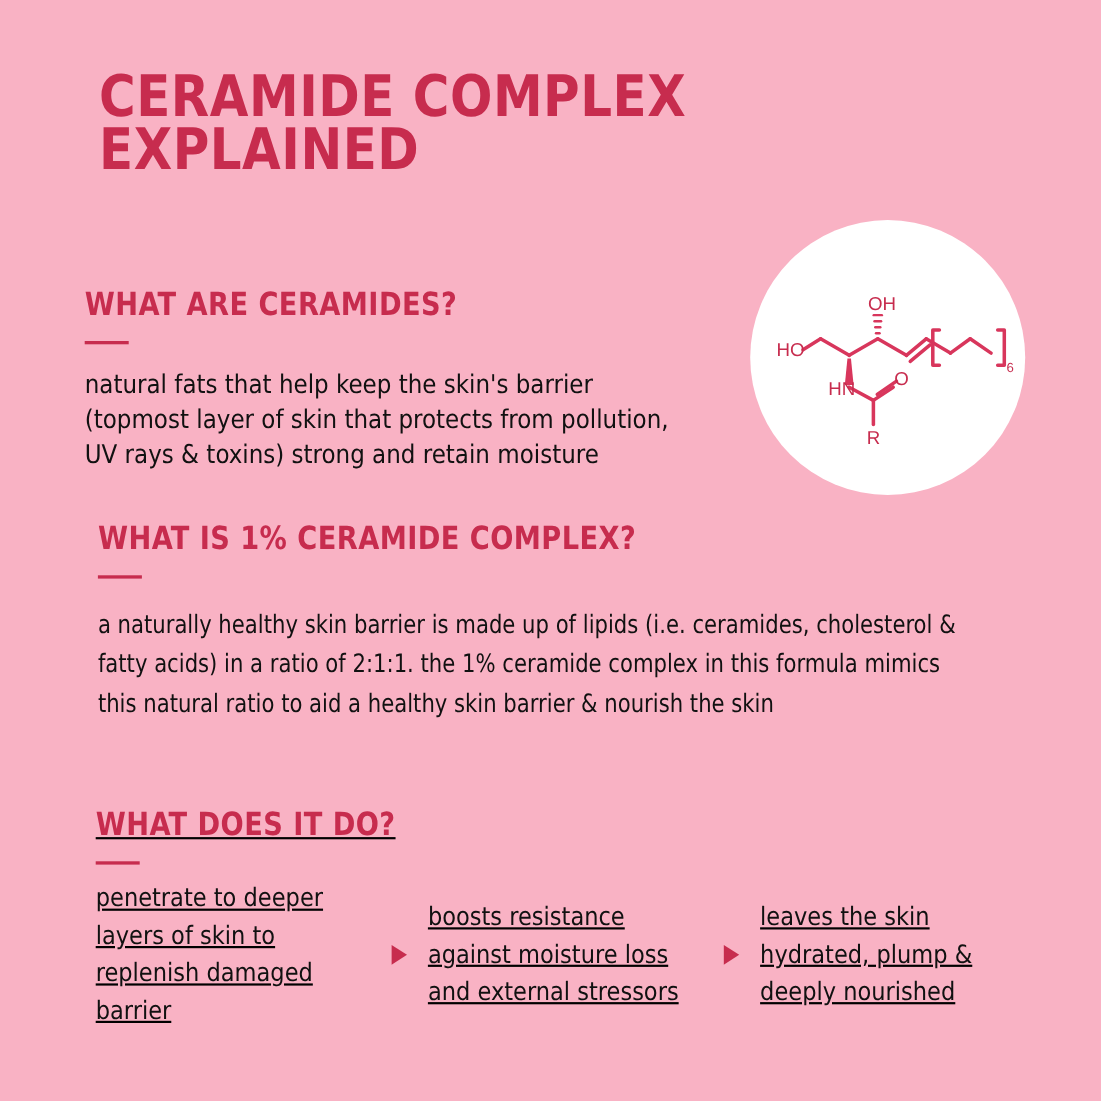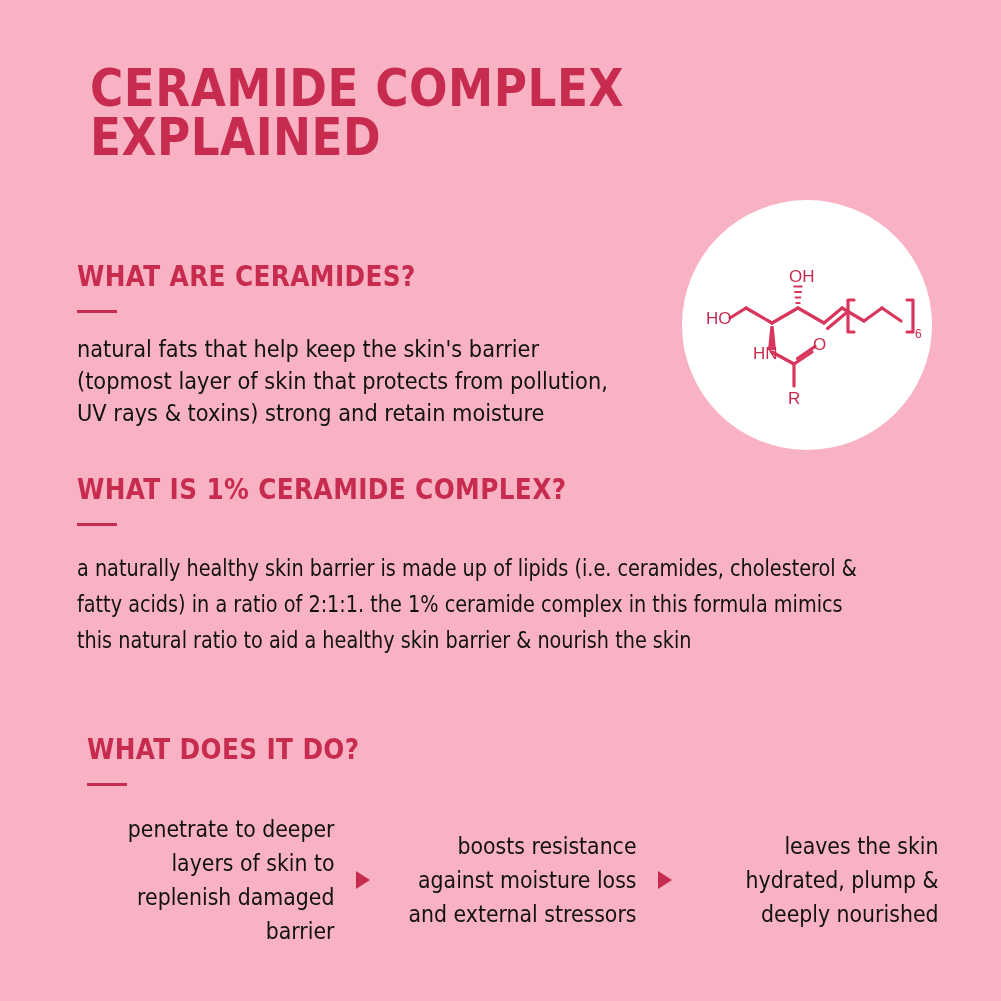--- a/index.html
+++ b/index.html
@@ -69,38 +69,37 @@
   #sec-ceramides .body-text{
     margin-top:20px;
     font-size:23.5px;
     line-height:32px;
     width:545px;
     transform:scaleX(0.99);
     transform-origin:left top;
   }
 
   
-  #sec-complex{ left:77px; top:472px; }
+  #sec-complex{ left:89px; top:472px; }
   #sec-complex .body-text{
     margin-top:24px;
     font-size:23px;
     line-height:36px;
     width:860px;
     transform:scaleX(0.93);
     transform-origin:left top;
   }
 
   
-  #sec-does{ left:87px; top:732px; }
+  #sec-does{ left:87px; top:732px;text-decoration:underline; }
   .cols{
-    margin-top:26px;
+    margin-top:14px;
     display:flex;
     align-items:center;
     width:830px;
-    text-align:right;
   }
   .col{
     font-family:"DejaVu Sans Condensed","Liberation Sans Narrow","Liberation Sans",sans-serif;
     color:#111111;
     font-size:23px;
     line-height:34px;
     width:250px;
     flex:0 0 250px;
     transform:scaleX(0.99);
     transform-origin:left top;

